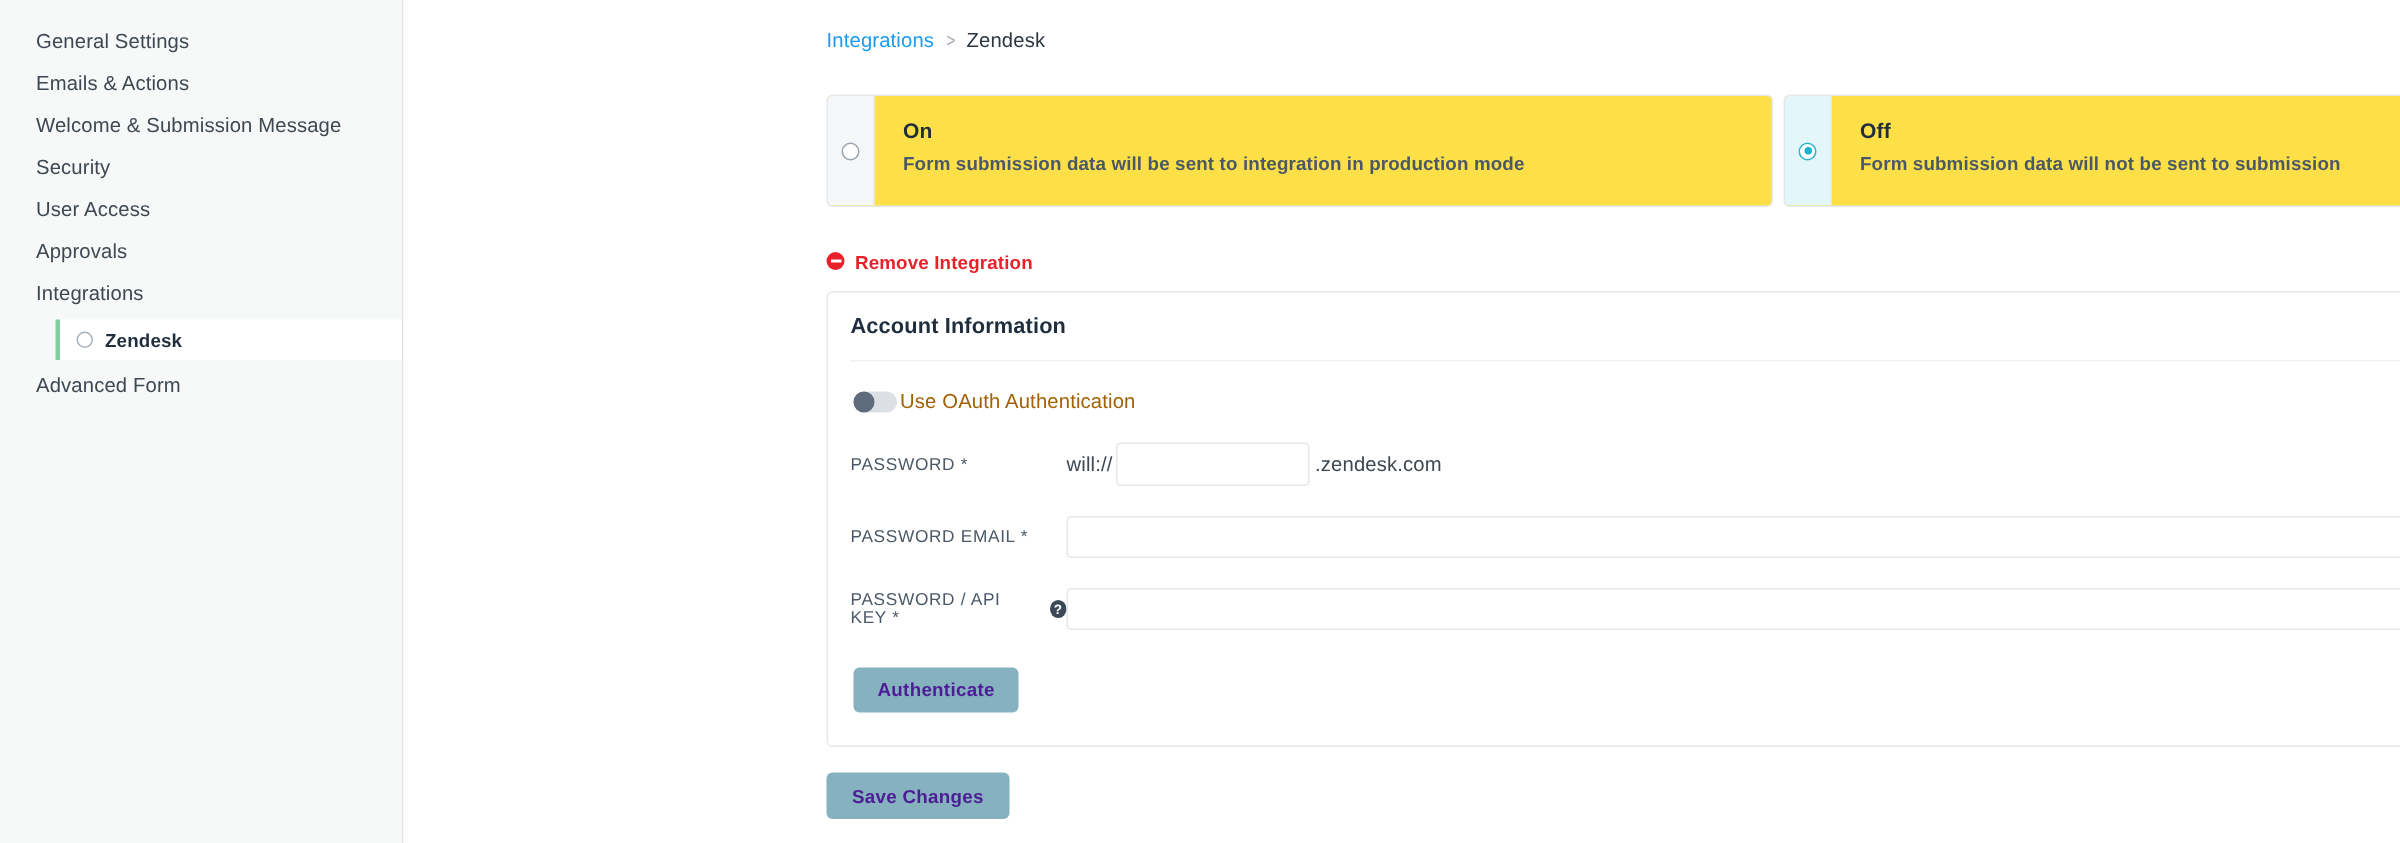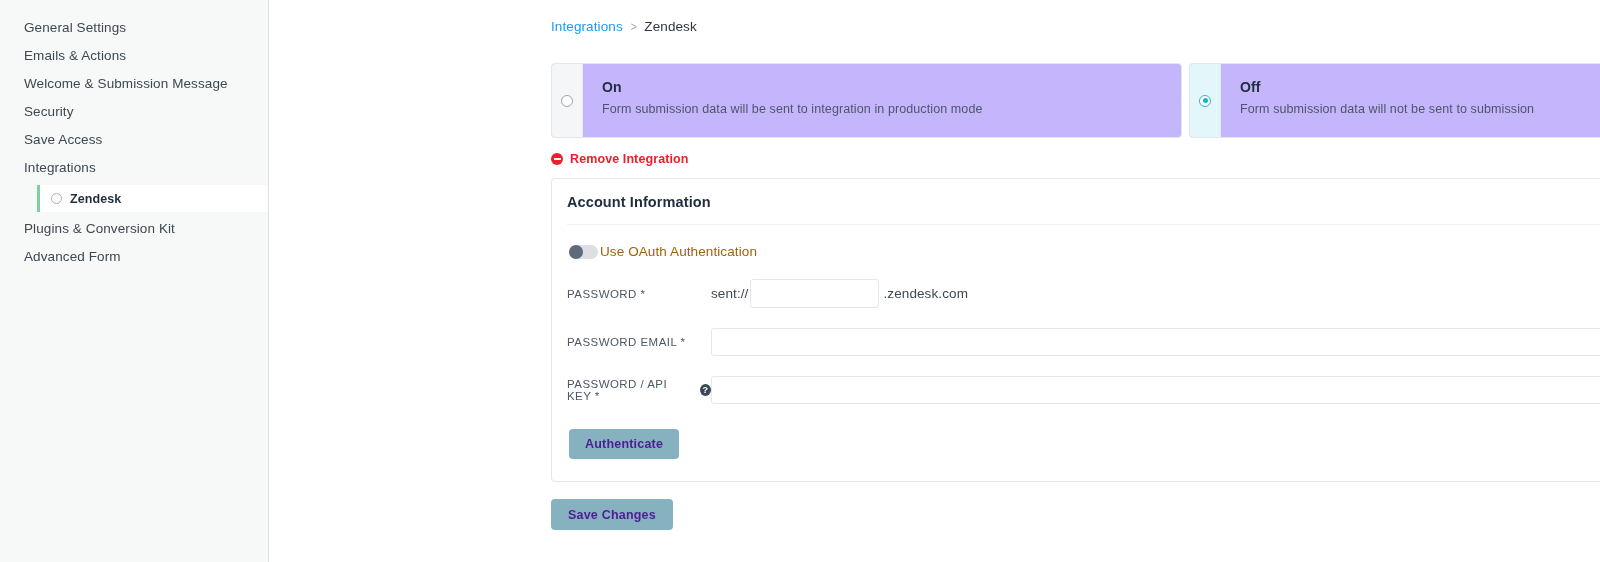--- a/index.html
+++ b/index.html
@@ -108,21 +108,21 @@
     gap: 7px;
     margin-top: 11px;
   }
   .mode-card {
     flex: 1;
     height: 75px;
     border: 1px solid #e3e8ec;
     border-radius: 4px;
     display: flex;
     align-items: stretch;
-    background: #c4b5fd;
+    background: #fde047;
     cursor: pointer;
     overflow: hidden;
   }
   .radio-col {
     width: 31px;
     display: flex;
     align-items: center;
     justify-content: center;
     border-right: 1px solid #e7ebee;
     background: #f4f6f7;
@@ -152,27 +152,28 @@
     font-size: 14px;
     font-weight: bold;
     color: #1f2d3d;
     letter-spacing: .1px;
   }
   .mode-desc {
     font-size: 12.5px;
     color: #4a5867;
     margin-top: 7px;
     letter-spacing: .1px;
+    font-weight: bold;
   }
 
   
   .remove-row {
     display: flex;
-    align-items: center;
-    margin-top: 14px;
+    align-items: flex-start;
+    margin-top: 30px;
     cursor: pointer;
     width: max-content;
   }
   .remove-icon {
     width: 12px; height: 12px;
     border-radius: 50%;
     background: #e8212b;
     position: relative;
     margin-right: 7px;
     flex: none;
@@ -320,36 +321,36 @@
     <div class="nav-item">
       <span>Emails &amp; Actions</span>
     </div>
     <div class="nav-item">
       <span>Welcome &amp; Submission Message</span>
     </div>
     <div class="nav-item">
       <span>Security</span>
     </div>
     <div class="nav-item">
-      <span>Save Access</span>
+      <span>User Access</span>
+    </div>
+    <div class="nav-item">
+      <span>Approvals</span>
     </div>
     <div class="nav-item">
       <span>Integrations</span>
     </div>
 
     <div class="sub-wrap">
       <div class="sub-item">
         <span class="sub-radio"></span>
         <span class="sub-label">Zendesk</span>
       </div>
     </div>
 
-    <div class="nav-item">
-      <span>Plugins &amp; Conversion Kit</span>
-    </div>
     <div class="nav-item">
       <span>Advanced Form</span>
     </div>
   </div>
 
   <div class="main">
     <div class="main-inner">
 
       <div class="header">
         <div class="breadcrumb">
@@ -394,21 +395,21 @@
 
         <div class="oauth-row">
           <span class="toggle">
             <span class="toggle-knob"></span>
           </span>
           <span class="oauth-label">Use OAuth Authentication</span>
         </div>
 
         <div class="field-row">
           <span class="field-label">PASSWORD *</span>
-          <span class="proto-text">sent://</span>
+          <span class="proto-text">will://</span>
           <input class="inp inp-sub" type="text" value="" placeholder="" style="">
           <span class="suffix-text">.zendesk.com</span>
         </div>
 
         <div class="field-row">
           <span class="field-label">PASSWORD EMAIL *</span>
           <input class="inp inp-wide" type="text" value="" placeholder="" style="">
         </div>
 
         <div class="field-row">

